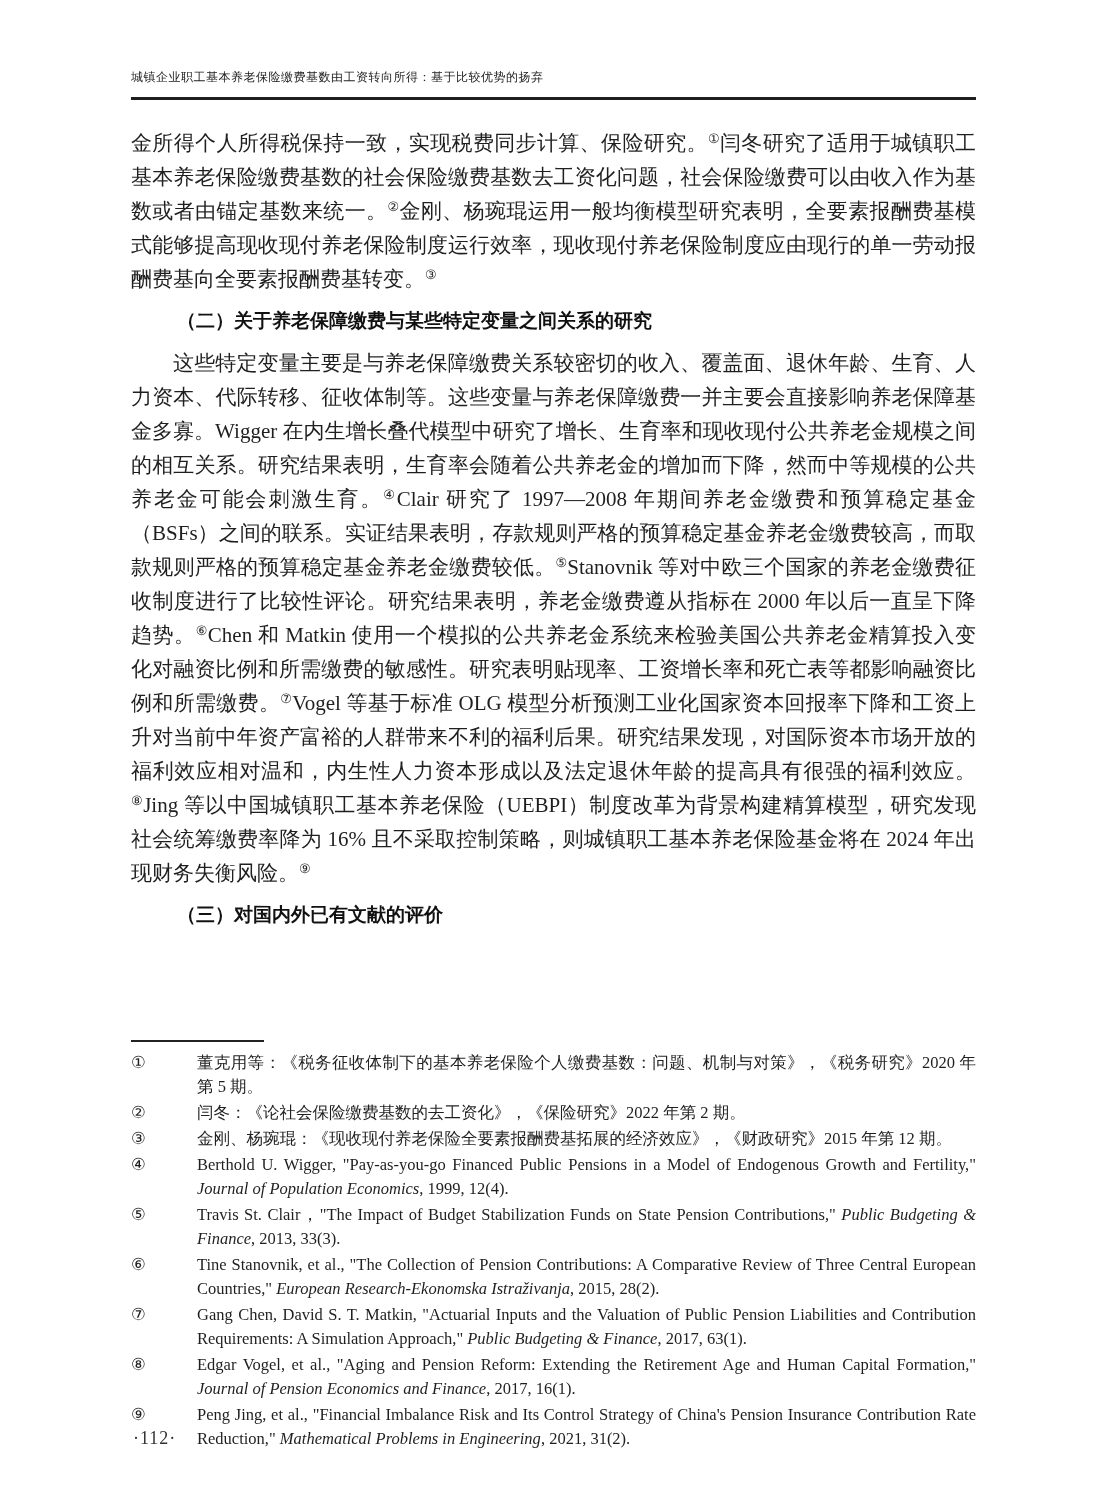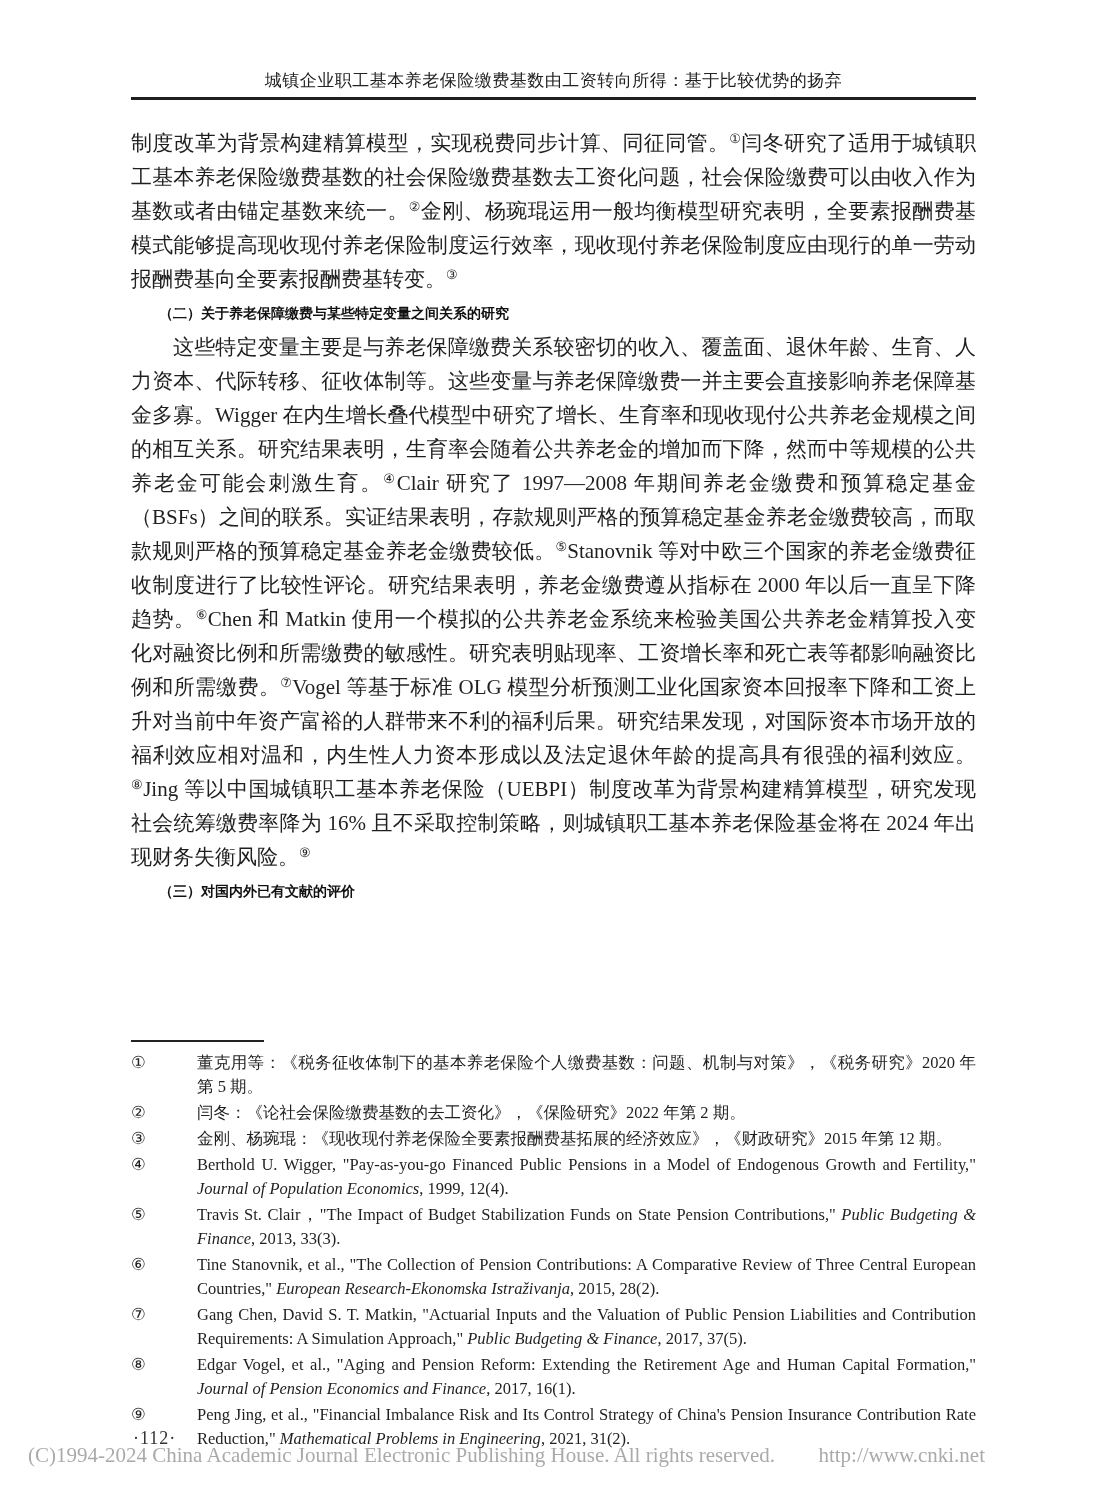--- a/index.html
+++ b/index.html
@@ -16,22 +16,21 @@
     height: 1496px;
     background: #ffffff;
     font-family: "Liberation Serif", serif;
     color: #1f1f1f;
   }
   .header-title {
     position: absolute;
     top: 69px;
     left: 131px;
     width: 845px;
-    text-align: center;
-    font-size: 17px;
+    font-size: 12px;
     letter-spacing: 0.5px;
     color: #222222;
     white-space: nowrap;
   }
   .header-rule {
     position: absolute;
     top: 97px;
     left: 131px;
     width: 845px;
     height: 3px;
@@ -52,24 +51,24 @@
   }
   .para.no-indent {
     text-indent: 0;
   }
   .para sup {
     font-size: 13px;
     line-height: 0;
     vertical-align: 7px;
   }
   .section-heading {
-    margin: 0;
+    margin: 8px;
     font-family: "Liberation Sans", sans-serif;
     font-weight: bold;
-    font-size: 14px;
+    font-size: 19px;
     line-height: 34px;
     text-indent: 2em;
     color: #111111;
   }
   .footnotes {
     position: absolute;
     top: 1040px;
     left: 131px;
     width: 845px;
   }
@@ -123,21 +122,21 @@
 <body>
 
 <div class="page">
 
   <div class="header">
     <div class="header-title">城镇企业职工基本养老保险缴费基数由工资转向所得：基于比较优势的扬弃</div>
     <div class="header-rule"></div>
   </div>
 
   <div class="article">
-    <p class="para no-indent"><span>制度改革为背景构建精算模型，实现税费同步计算、同征同管。</span><sup>①</sup><span>闫冬研究了适用于城镇职工基本养老保险缴费基数的社会保险缴费基数去工资化问题，社会保险缴费可以由收入作为基数或者由锚定基数来统一。</span><sup>②</sup><span>金刚、杨琬琨运用一般均衡模型研究表明，全要素报酬费基模式能够提高现收现付养老保险制度运行效率，现收现付养老保险制度应由现行的单一劳动报酬费基向全要素报酬费基转变。</span><sup>③</sup></p>
+    <p class="para no-indent"><span>金所得个人所得税保持一致，实现税费同步计算、保险研究。</span><sup>①</sup><span>闫冬研究了适用于城镇职工基本养老保险缴费基数的社会保险缴费基数去工资化问题，社会保险缴费可以由收入作为基数或者由锚定基数来统一。</span><sup>②</sup><span>金刚、杨琬琨运用一般均衡模型研究表明，全要素报酬费基模式能够提高现收现付养老保险制度运行效率，现收现付养老保险制度应由现行的单一劳动报酬费基向全要素报酬费基转变。</span><sup>③</sup></p>
     <h3 class="section-heading">（二）关于养老保障缴费与某些特定变量之间关系的研究</h3>
     <p class="para"><span>这些特定变量主要是与养老保障缴费关系较密切的收入、覆盖面、退休年龄、生育、人力资本、代际转移、征收体制等。这些变量与养老保障缴费一并主要会直接影响养老保障基金多寡。Wigger 在内生增长叠代模型中研究了增长、生育率和现收现付公共养老金规模之间的相互关系。研究结果表明，生育率会随着公共养老金的增加而下降，然而中等规模的公共养老金可能会刺激生育。</span><sup>④</sup><span>Clair 研究了 1997—2008 年期间养老金缴费和预算稳定基金（BSFs）之间的联系。实证结果表明，存款规则严格的预算稳定基金养老金缴费较高，而取款规则严格的预算稳定基金养老金缴费较低。</span><sup>⑤</sup><span>Stanovnik 等对中欧三个国家的养老金缴费征收制度进行了比较性评论。研究结果表明，养老金缴费遵从指标在 2000 年以后一直呈下降趋势。</span><sup>⑥</sup><span>Chen 和 Matkin 使用一个模拟的公共养老金系统来检验美国公共养老金精算投入变化对融资比例和所需缴费的敏感性。研究表明贴现率、工资增长率和死亡表等都影响融资比例和所需缴费。</span><sup>⑦</sup><span>Vogel 等基于标准 OLG 模型分析预测工业化国家资本回报率下降和工资上升对当前中年资产富裕的人群带来不利的福利后果。研究结果发现，对国际资本市场开放的福利效应相对温和，内生性人力资本形成以及法定退休年龄的提高具有很强的福利效应。</span><sup>⑧</sup><span>Jing 等以中国城镇职工基本养老保险（UEBPI）制度改革为背景构建精算模型，研究发现社会统筹缴费率降为 16% 且不采取控制策略，则城镇职工基本养老保险基金将在 2024 年出现财务失衡风险。</span><sup>⑨</sup></p>
     <h3 class="section-heading">（三）对国内外已有文献的评价</h3>
   </div>
 
   <div class="footnotes">
     <div class="fn-rule"></div>
     <div id="fn-list">
     <div class="fn-item">
       <span class="fn-num">①</span>
@@ -164,35 +163,31 @@
       <span class="fn-text"><span>Travis St. Clair，"The Impact of Budget Stabilization Funds on State Pension Contributions," </span><i>Public Budgeting &amp; Finance</i><span>, 2013, 33(3).</span></span>
     </div>
 
     <div class="fn-item">
       <span class="fn-num">⑥</span>
       <span class="fn-text"><span>Tine Stanovnik, et al., "The Collection of Pension Contributions: A Comparative Review of Three Central European Countries," </span><i>European Research-Ekonomska Istraživanja</i><span>, 2015, 28(2).</span></span>
     </div>
 
     <div class="fn-item">
       <span class="fn-num">⑦</span>
-      <span class="fn-text"><span>Gang Chen, David S. T. Matkin, "Actuarial Inputs and the Valuation of Public Pension Liabilities and Contribution Requirements: A Simulation Approach," </span><i>Public Budgeting &amp; Finance</i><span>, 2017, 37(5).</span></span>
+      <span class="fn-text"><span>Gang Chen, David S. T. Matkin, "Actuarial Inputs and the Valuation of Public Pension Liabilities and Contribution Requirements: A Simulation Approach," </span><i>Public Budgeting &amp; Finance</i><span>, 2017, 63(1).</span></span>
     </div>
 
     <div class="fn-item">
       <span class="fn-num">⑧</span>
       <span class="fn-text"><span>Edgar Vogel, et al., "Aging and Pension Reform: Extending the Retirement Age and Human Capital Formation," </span><i>Journal of Pension Economics and Finance</i><span>, 2017, 16(1).</span></span>
     </div>
 
     <div class="fn-item">
       <span class="fn-num">⑨</span>
       <span class="fn-text"><span>Peng Jing, et al., "Financial Imbalance Risk and Its Control Strategy of China's Pension Insurance Contribution Rate Reduction," </span><i>Mathematical Problems in Engineering</i><span>, 2021, 31(2).</span></span>
     </div>
   </div>
   </div>
 
   <div class="page-number">·112·</div>
 
-  <div class="watermark">
-    <span>(C)1994-2024 China Academic Journal Electronic Publishing House. All rights reserved.</span>
-    <span class="wm-url">http://www.cnki.net</span>
-  </div>
 
 </div>
 
 </body></html>

